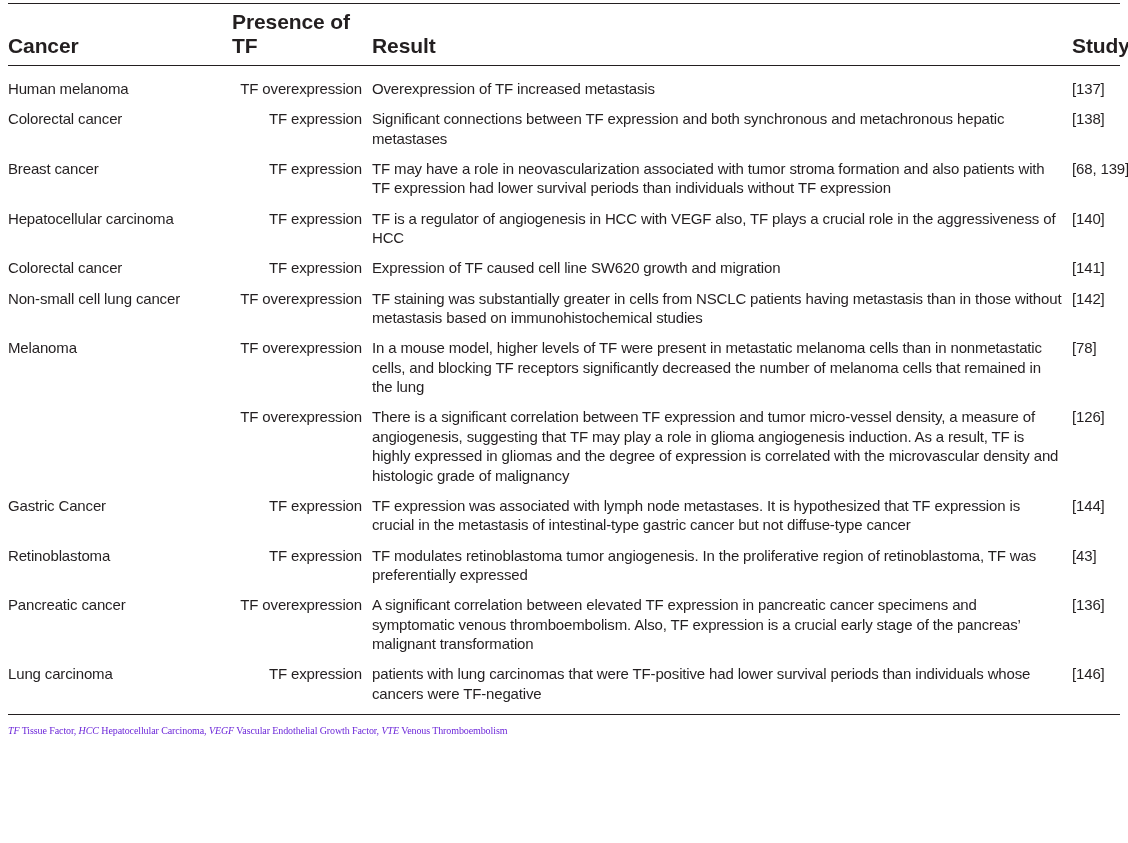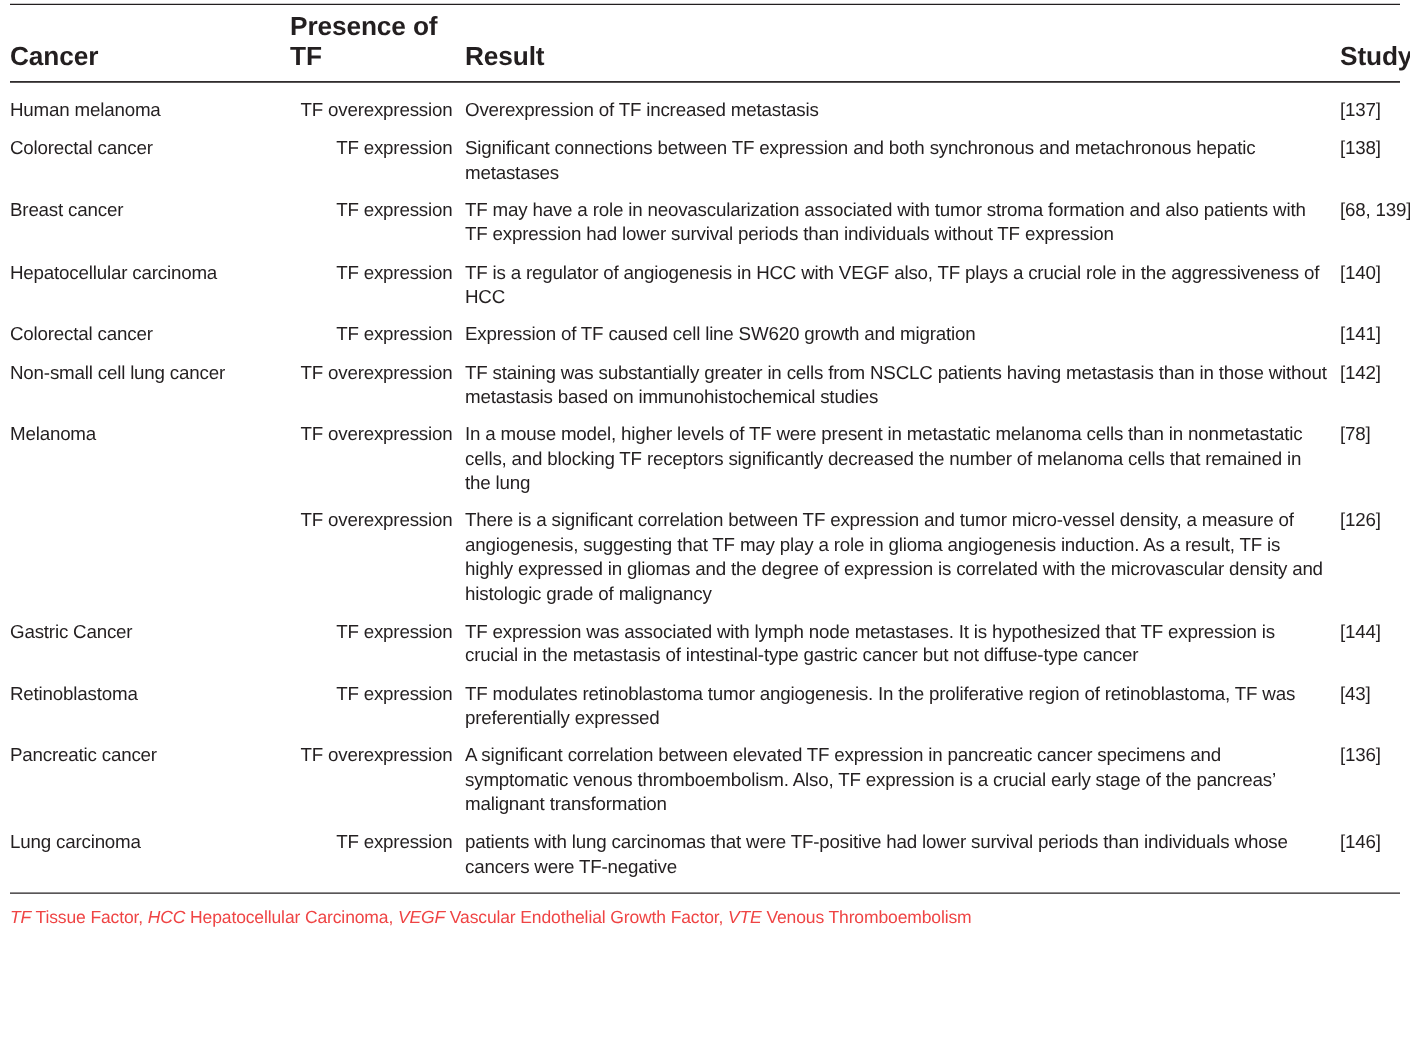--- a/index.html
+++ b/index.html
@@ -61,25 +61,26 @@
   td.study    { white-space: nowrap; color: #3b3bc4; margin-left: 44px; }
 
   .tbl-bottom-rule {
     width: 1112px;
     height: 0;
     border-top: 1.4px solid #231f20;
     margin: 2px 0 0 0;
   }
   .footnote {
     width: 1112px;
-    font-size: 14px;
+    font-size: 10px;
     line-height: 1.3;
     letter-spacing: -0.1px;
-    color: #ef4444;
+    color: #6d28d9;
     padding-top: 9px;
+    font-family: Liberation Serif, serif;
   }
   .footnote i { font-style: italic; }
 </style>
 </head>
 <body>
 
 <div class="page">
 
   <table class="data-table">
     <colgroup>

